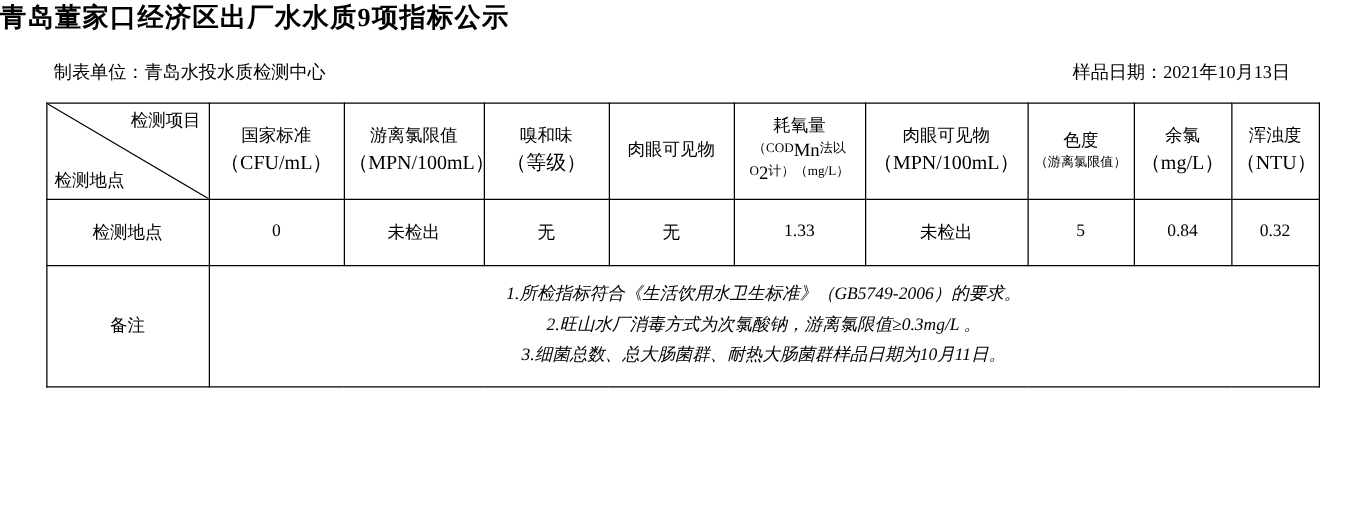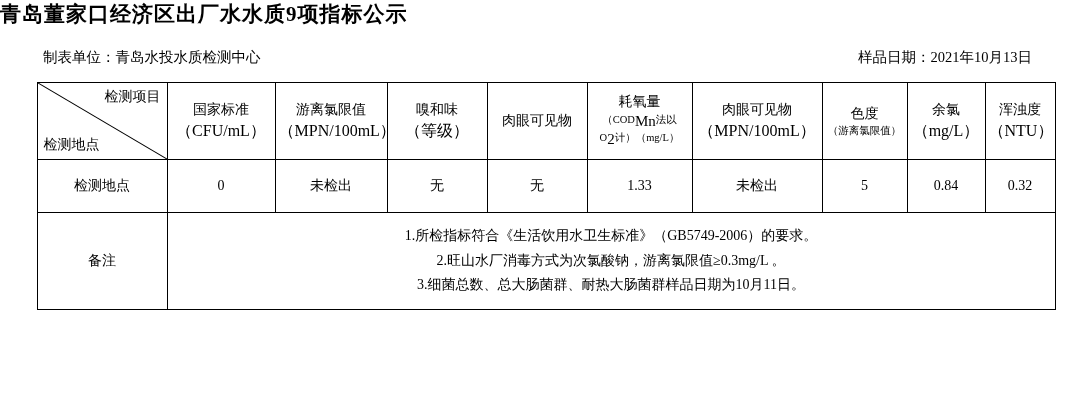--- a/index.html
+++ b/index.html
@@ -101,20 +101,21 @@
     height: 48px;
   }
   .note-row td {
     height: 92px;
   }
   .note-cell {
     text-align: center;
     padding: 8px 10px 8px 12px;
     font-size: 13.5px;
     line-height: 1.75;
+    font-style: italic;
   }
   .note-cell div {
     white-space: nowrap;
   }
   sub {
     font-size: 15px;
     text-align: right;
   }
 </style>
 </head>

